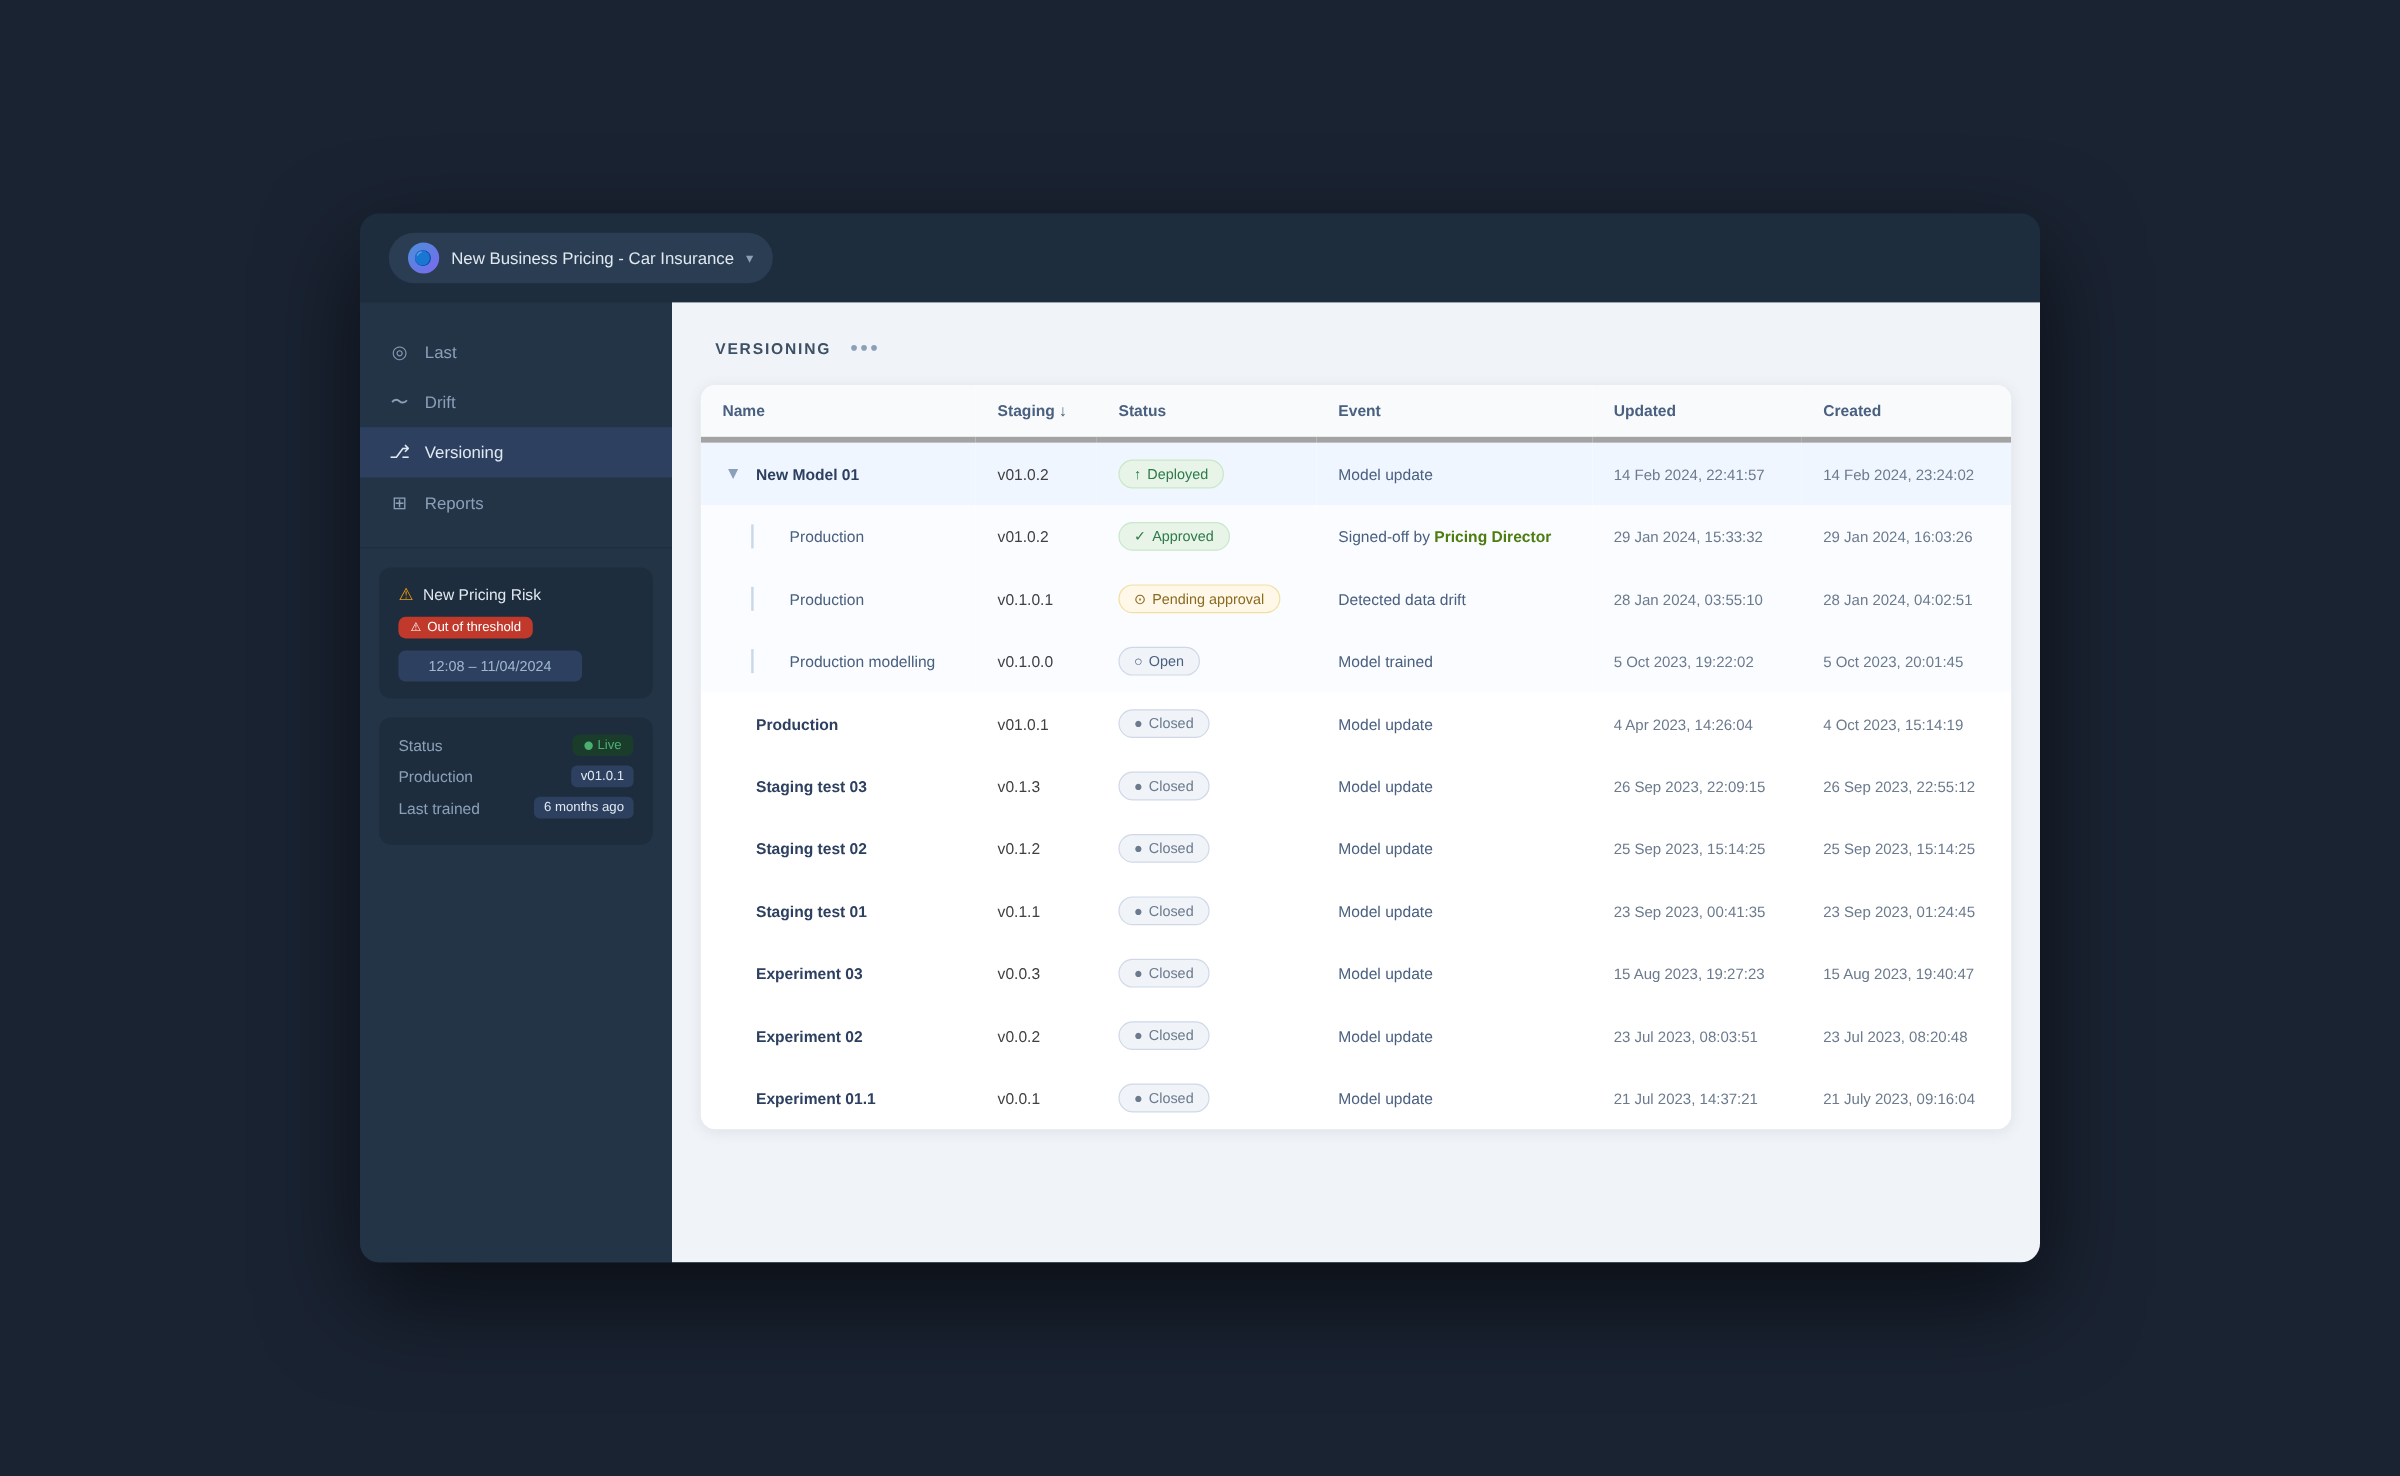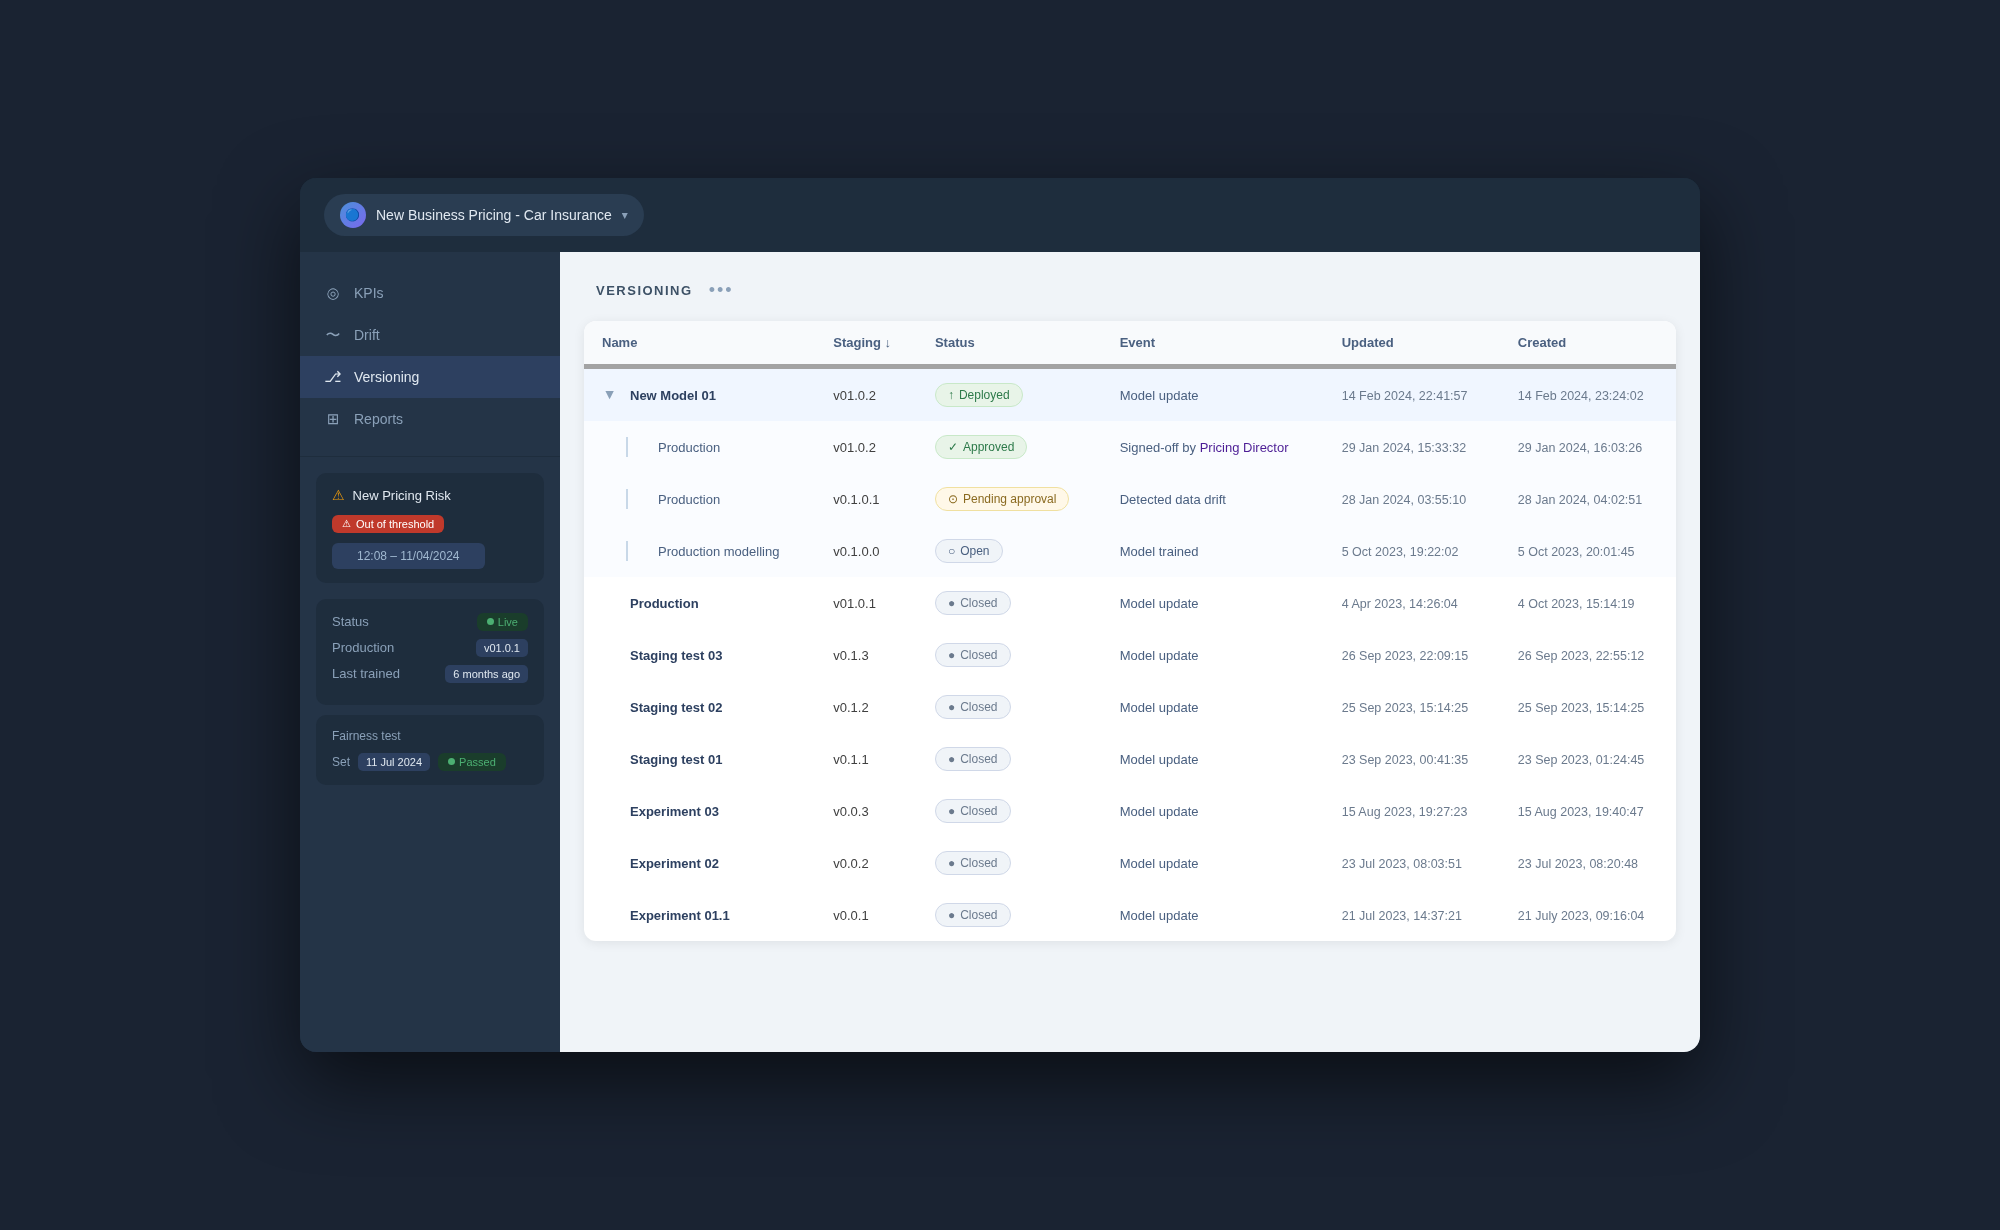--- a/index.html
+++ b/index.html
@@ -351,22 +351,22 @@
     .status-closed {
       background: #f0f4f8;
       color: #6b7a8d;
       border: 1px solid #d0d8e8;
     }
     .event-text {
       color: #4a6080;
       font-size: 13px;
     }
     .event-bold {
-      font-weight: 400;
-      color: #4c1d95;
+      font-weight: 700;
+      color: #4d7c0f;
     }
     .datetime-text {
       color: #6b7a8d;
       font-size: 12.5px;
     }
   </style>
 </head>
 <body>
 
 <div class="window">
@@ -378,21 +378,21 @@
       <span class="chevron-icon">▾</span>
     </div>
   </div>
 
   <div class="main-layout">
 
     <div class="sidebar">
 
       <div class="nav-item">
         <span class="nav-icon">◎</span>
-        <span>KPIs</span>
+        <span>Last</span>
       </div>
       <div class="nav-item">
         <span class="nav-icon">〜</span>
         <span>Drift</span>
       </div>
       <div class="nav-item active">
         <span class="nav-icon">⎇</span>
         <span>Versioning</span>
       </div>
       <div class="nav-item">
@@ -425,31 +425,20 @@
         <div class="info-row">
           <span class="info-label">Production</span>
           <span class="badge-version">v01.0.1</span>
         </div>
         <div class="info-row">
           <span class="info-label">Last trained</span>
           <span class="badge-time">6 months ago</span>
         </div>
       </div>
 
-      <div class="fairness-card">
-        <div class="fairness-title">Fairness test</div>
-        <div class="fairness-row">
-          <span class="fairness-set-label">Set</span>
-          <span class="fairness-date">11 Jul 2024</span>
-          <span class="badge-passed">
-            <span class="dot dot-green"></span>
-            <span>Passed</span>
-          </span>
-        </div>
-      </div>
     </div>
 
     <div class="main-content">
       <div class="content-header">
         <span class="section-title">VERSIONING</span>
         <span class="more-icon">•••</span>
       </div>
 
       <div class="table-wrapper">
         <table>

